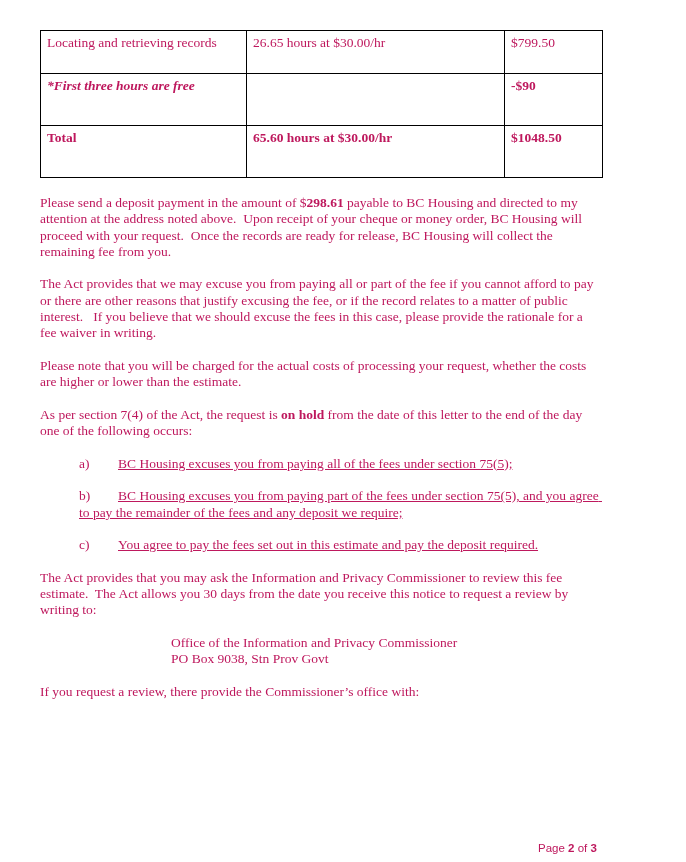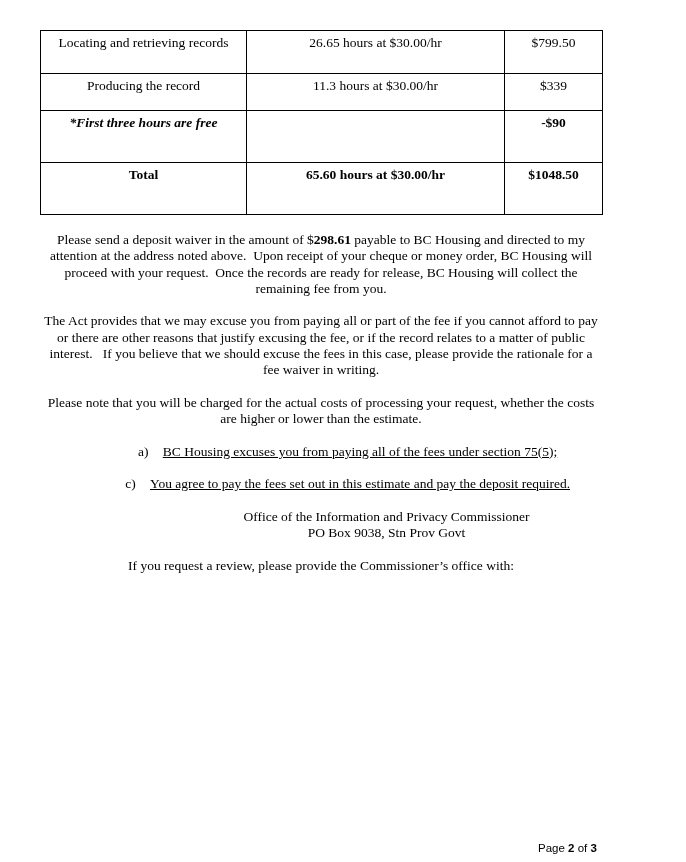--- a/index.html
+++ b/index.html
@@ -1,26 +1,25 @@
 <!DOCTYPE html>
 <html><head>
 <meta charset="utf-8">
 <style>
   html, body { margin: 0; padding: 0; background: #ffffff; }
   .page {
     position: relative;
     width: 686px;
     height: 862px;
     background: #ffffff;
-    color: #000000;
+    color: #be185d;
     font-family: "Liberation Serif", "DejaVu Serif", serif;
     font-size: 13.5px;
     line-height: 16.3px;
     overflow: hidden;
-    text-align: center;
   }
   .content {
     padding: 30px 84px 0 40px; 
   }
   table.fee-table {
     border-collapse: collapse;
     table-layout: fixed;
     width: 562px;
     margin: 0 0 17px 0;
   }
@@ -78,57 +77,55 @@
         <col class="col-item">
           <col class="col-detail">
           <col class="col-amount">
       </colgroup>
       <tbody>
         <tr class="row-h1">
           <td>Locating and retrieving records</td>
           <td>26.65 hours at $30.00/hr</td>
           <td>$799.50</td>
         </tr>
-        <tr class="row-h2">
-          <td>Producing the record</td>
-          <td>11.3 hours at $30.00/hr</td>
-          <td>$339</td>
-        </tr>
         <tr class="row-h3 row-italic">
           <td>*First three hours are free</td>
           <td></td>
           <td>-$90</td>
         </tr>
         <tr class="row-h4 row-bold">
           <td>Total</td>
           <td>65.60 hours at $30.00/hr</td>
           <td>$1048.50</td>
         </tr>
       </tbody>
     </table>
 
-    <p class="para"><span>Please send a deposit waiver in the amount of $</span><b>298.61</b><span> payable to BC Housing and directed to my attention at the address noted above.  Upon receipt of your cheque or money order, BC Housing will proceed with your request.  Once the records are ready for release, BC Housing will collect the remaining fee from you.</span></p>
+    <p class="para"><span>Please send a deposit payment in the amount of $</span><b>298.61</b><span> payable to BC Housing and directed to my attention at the address noted above.  Upon receipt of your cheque or money order, BC Housing will proceed with your request.  Once the records are ready for release, BC Housing will collect the remaining fee from you.</span></p>
 
     <p class="para">The Act provides that we may excuse you from paying all or part of the fee if you cannot afford to pay or there are other reasons that justify excusing the fee, or if the record relates to a matter of public interest.   If you believe that we should excuse the fees in this case, please provide the rationale for a fee waiver in writing.</p>
 
     <p class="para">Please note that you will be charged for the actual costs of processing your request, whether the costs are higher or lower than the estimate.</p>
 
+    <p class="para"><span>As per section 7(4) of the Act, the request is </span><b>on hold</b><span> from the date of this letter to the end of the day one of the following occurs:</span></p>
 
     <div class="list-item"><span class="list-label">a)</span><span>BC Housing excuses you from paying all of the fees under section 75(5);</span></div>
 
+    <div class="list-item"><span class="list-label">b)</span><span>BC Housing excuses you from paying part of the fees under section 75(5), and you agree to pay the remainder of the fees and any deposit we require;</span></div>
 
     <div class="list-item"><span class="list-label">c)</span><span>You agree to pay the fees set out in this estimate and pay the deposit required.</span></div>
 
+    <p class="para">The Act provides that you may ask the Information and Privacy Commissioner to review this fee estimate.  The Act allows you 30 days from the date you receive this notice to request a review by writing to:</p>
 
     <div class="address-block">
       <div>Office of the Information and Privacy Commissioner</div>
       <div>PO Box 9038, Stn Prov Govt</div>
     </div>
 
-    <p class="para">If you request a review, please provide the Commissioner’s office with:</p>
+    <p class="para">If you request a review, there provide the Commissioner’s office with:</p>
 
   </div>
 
   <div class="footer">
     <div><span>Page </span><b>2</b><span> of </span><b>3</b></div>
     
   </div>
 </div>
 
 </body></html>

